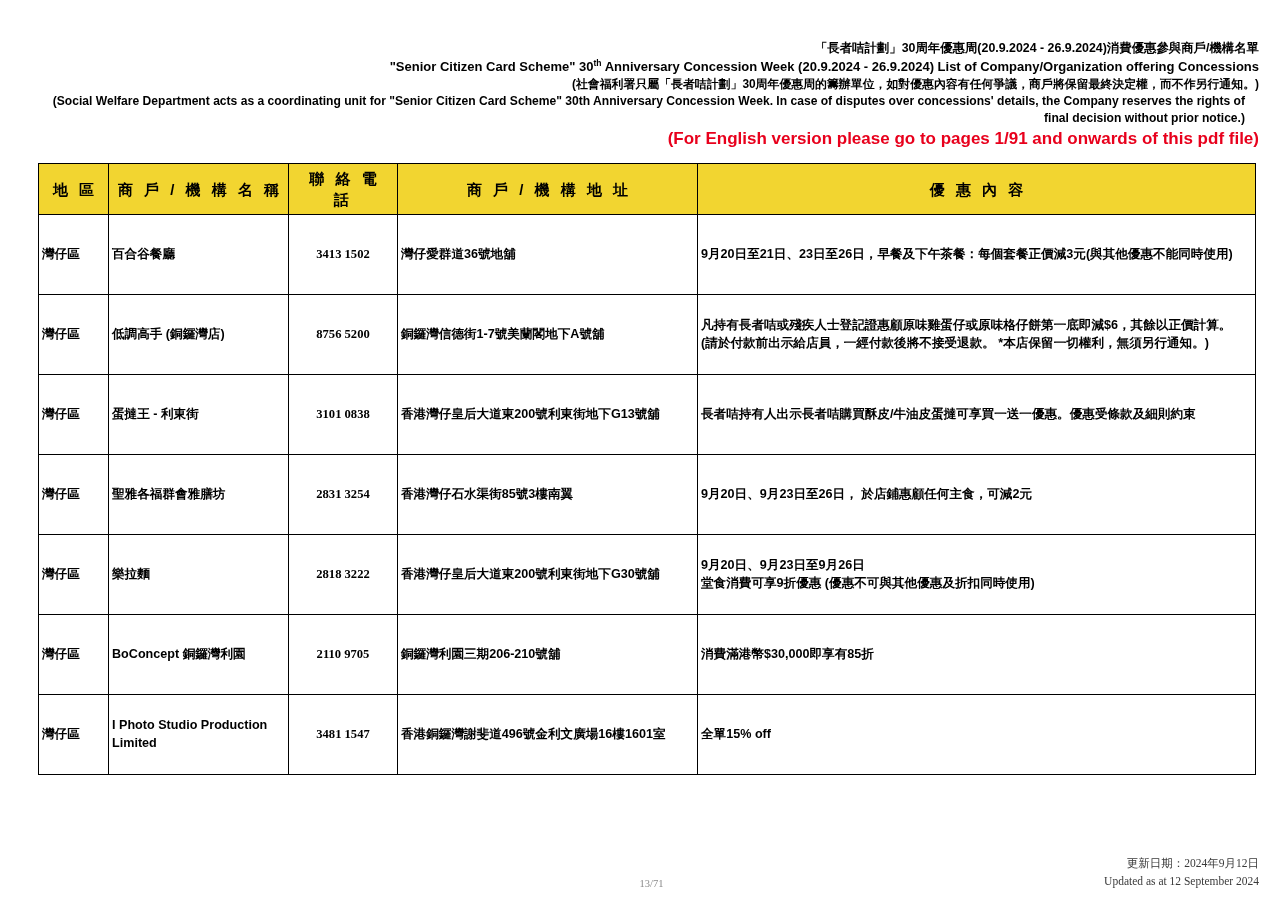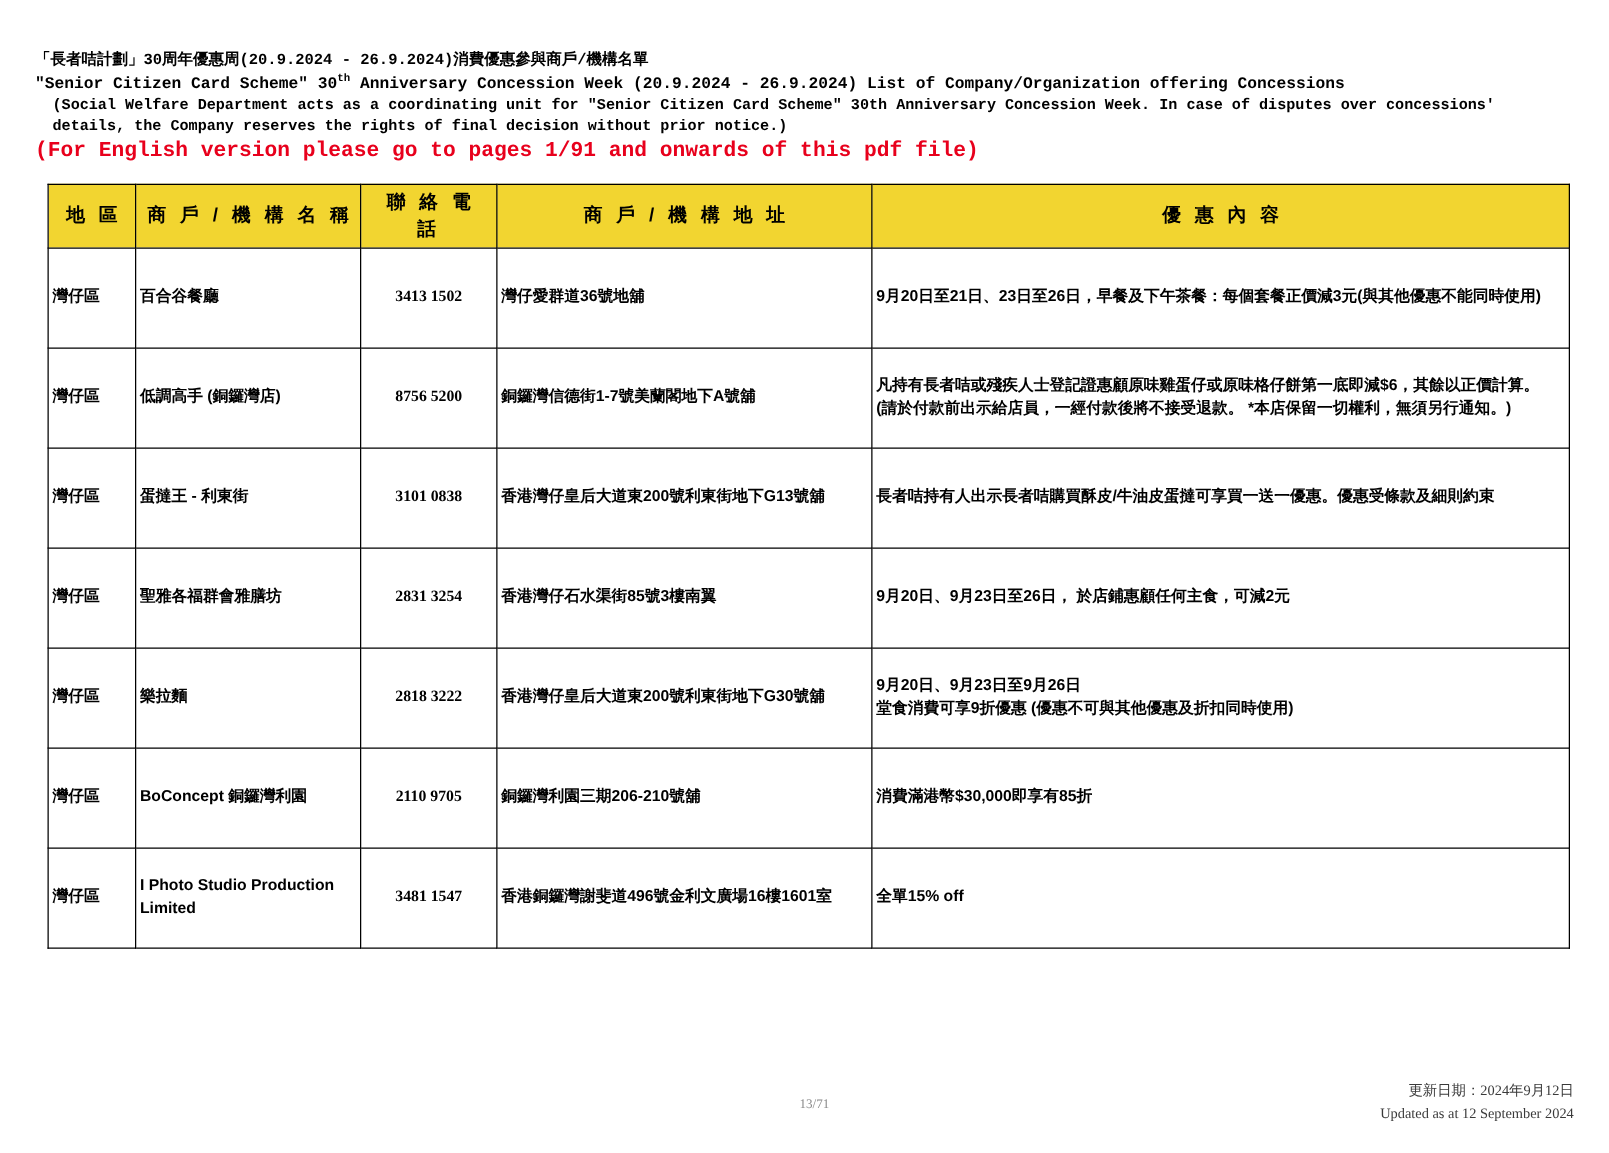--- a/index.html
+++ b/index.html
@@ -12,22 +12,21 @@
     height: 922px;
     position: relative;
     font-family: "Liberation Sans", "DejaVu Sans", sans-serif;
     color: #000000;
     overflow: hidden;
   }
 
   
   .doc-header {
     padding: 40px 28px 0 28px;
-    text-align: left;
-    font-family: Liberation Mono, monospace;
+    text-align: right;
   }
   .hdr-line {
     line-height: 1.42;
     font-size: 12.3px;
     font-weight: bold;
     letter-spacing: 0;
   }
   .hdr-line.zh-title { font-size: 12.4px; }
   .hdr-line.en-title { font-size: 13.0px; }
   .hdr-line.zh-note  { font-size: 11.9px; }
@@ -102,34 +101,35 @@
     left: 16px; right: 0;
     top: 28px;
     text-align: center;
     font-size: 10.5px;
     color: #8a8a8a;
     font-family: "Liberation Serif", "DejaVu Serif", serif;
   }
   .update-stamp {
     position: absolute;
     right: 28px;
-    top: 14px;
+    top: 4px;
     text-align: right;
     font-size: 11.5px;
     color: #3a3a3a;
     line-height: 1.6;
     font-family: "Liberation Serif", "DejaVu Serif", serif;
   }
 </style>
 </head>
 <body>
 
 <div class="doc-header">
   <div class="hdr-line zh-title">「長者咭計劃」30周年優惠周(20.9.2024 - 26.9.2024)消費優惠參與商戶/機構名單</div>
   <div class="hdr-line en-title"><span>"Senior Citizen Card Scheme" 30</span><sup>th</sup><span> Anniversary Concession Week (20.9.2024 - 26.9.2024) List of Company/Organization offering Concessions</span></div>
+  <div class="hdr-line zh-note">(社會福利署只屬「長者咭計劃」30周年優惠周的籌辦單位，如對優惠內容有任何爭議，商戶將保留最終決定權，而不作另行通知。)</div>
   <div class="hdr-line en-note en-note-wrap">(Social Welfare Department acts as a coordinating unit for "Senior Citizen Card Scheme" 30th Anniversary Concession Week. In case of disputes over concessions' details, the Company reserves the rights of final decision without prior notice.)</div>
   <div class="hdr-line red-note">(For English version please go to pages 1/91 and onwards of this pdf file)</div>
 </div>
 
 <div class="table-wrap">
   <table class="listing">
     <colgroup>
       <col class="w-district">
       <col class="w-name">
       <col class="w-phone">

